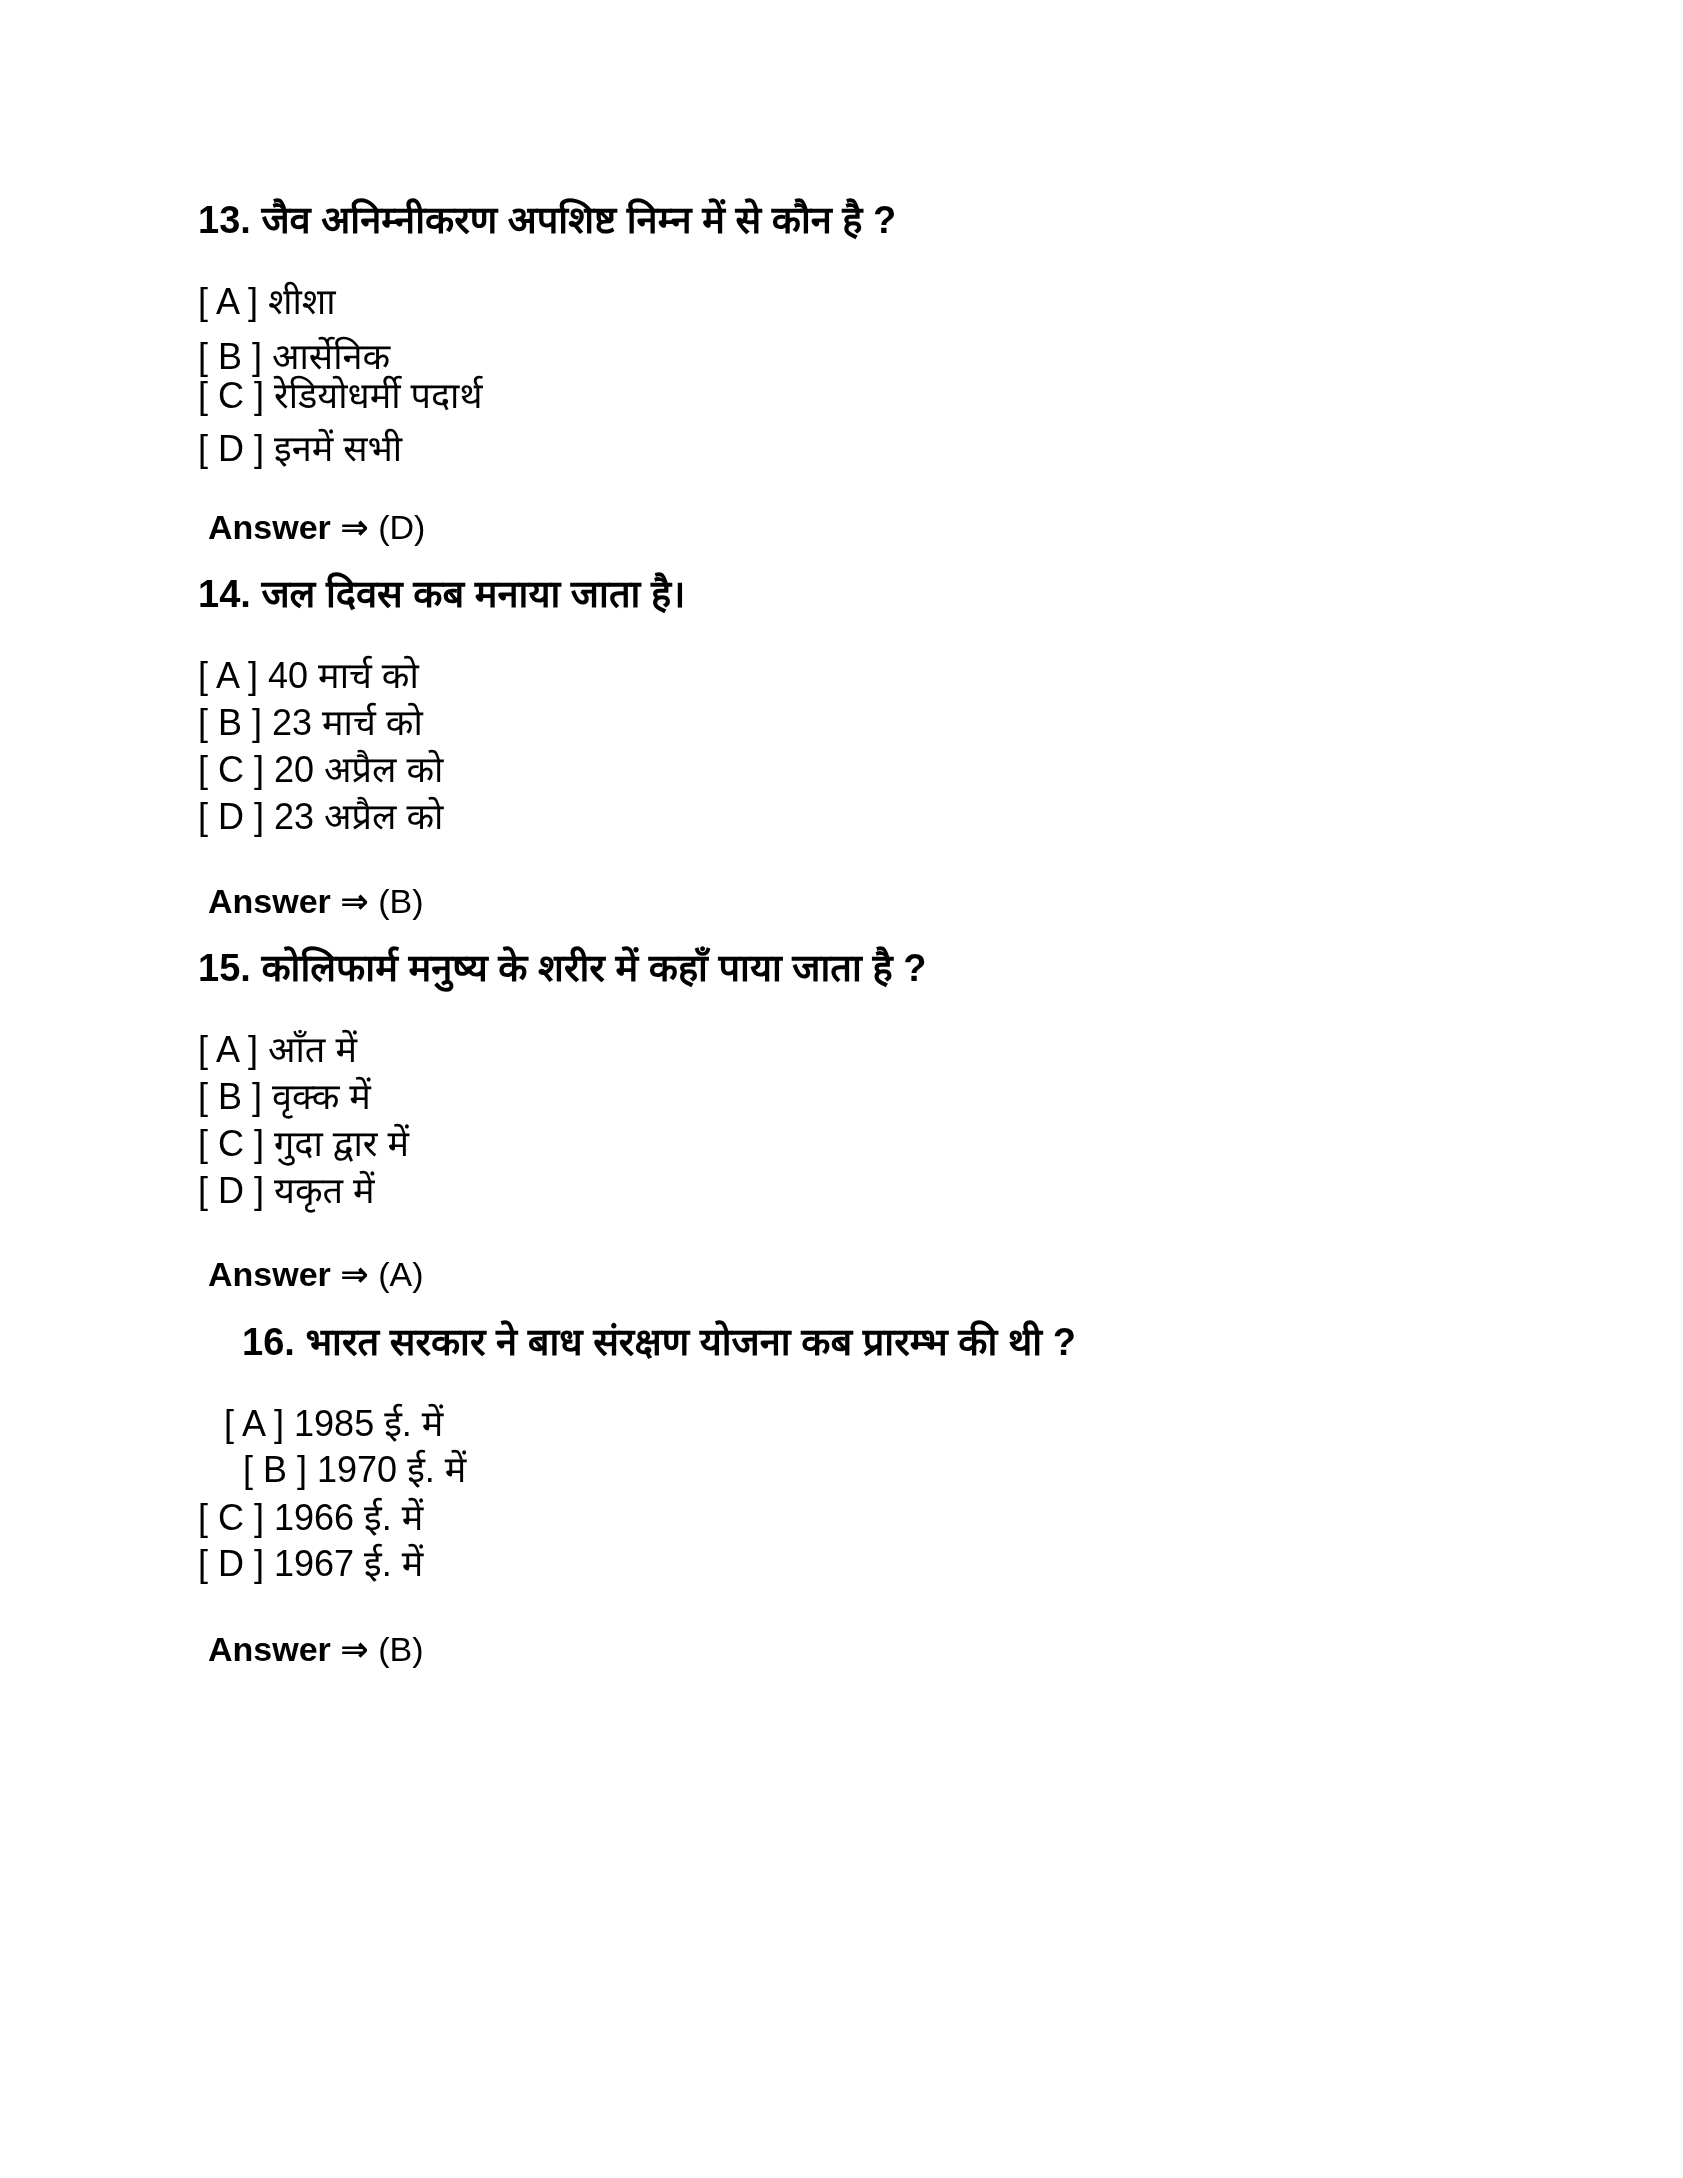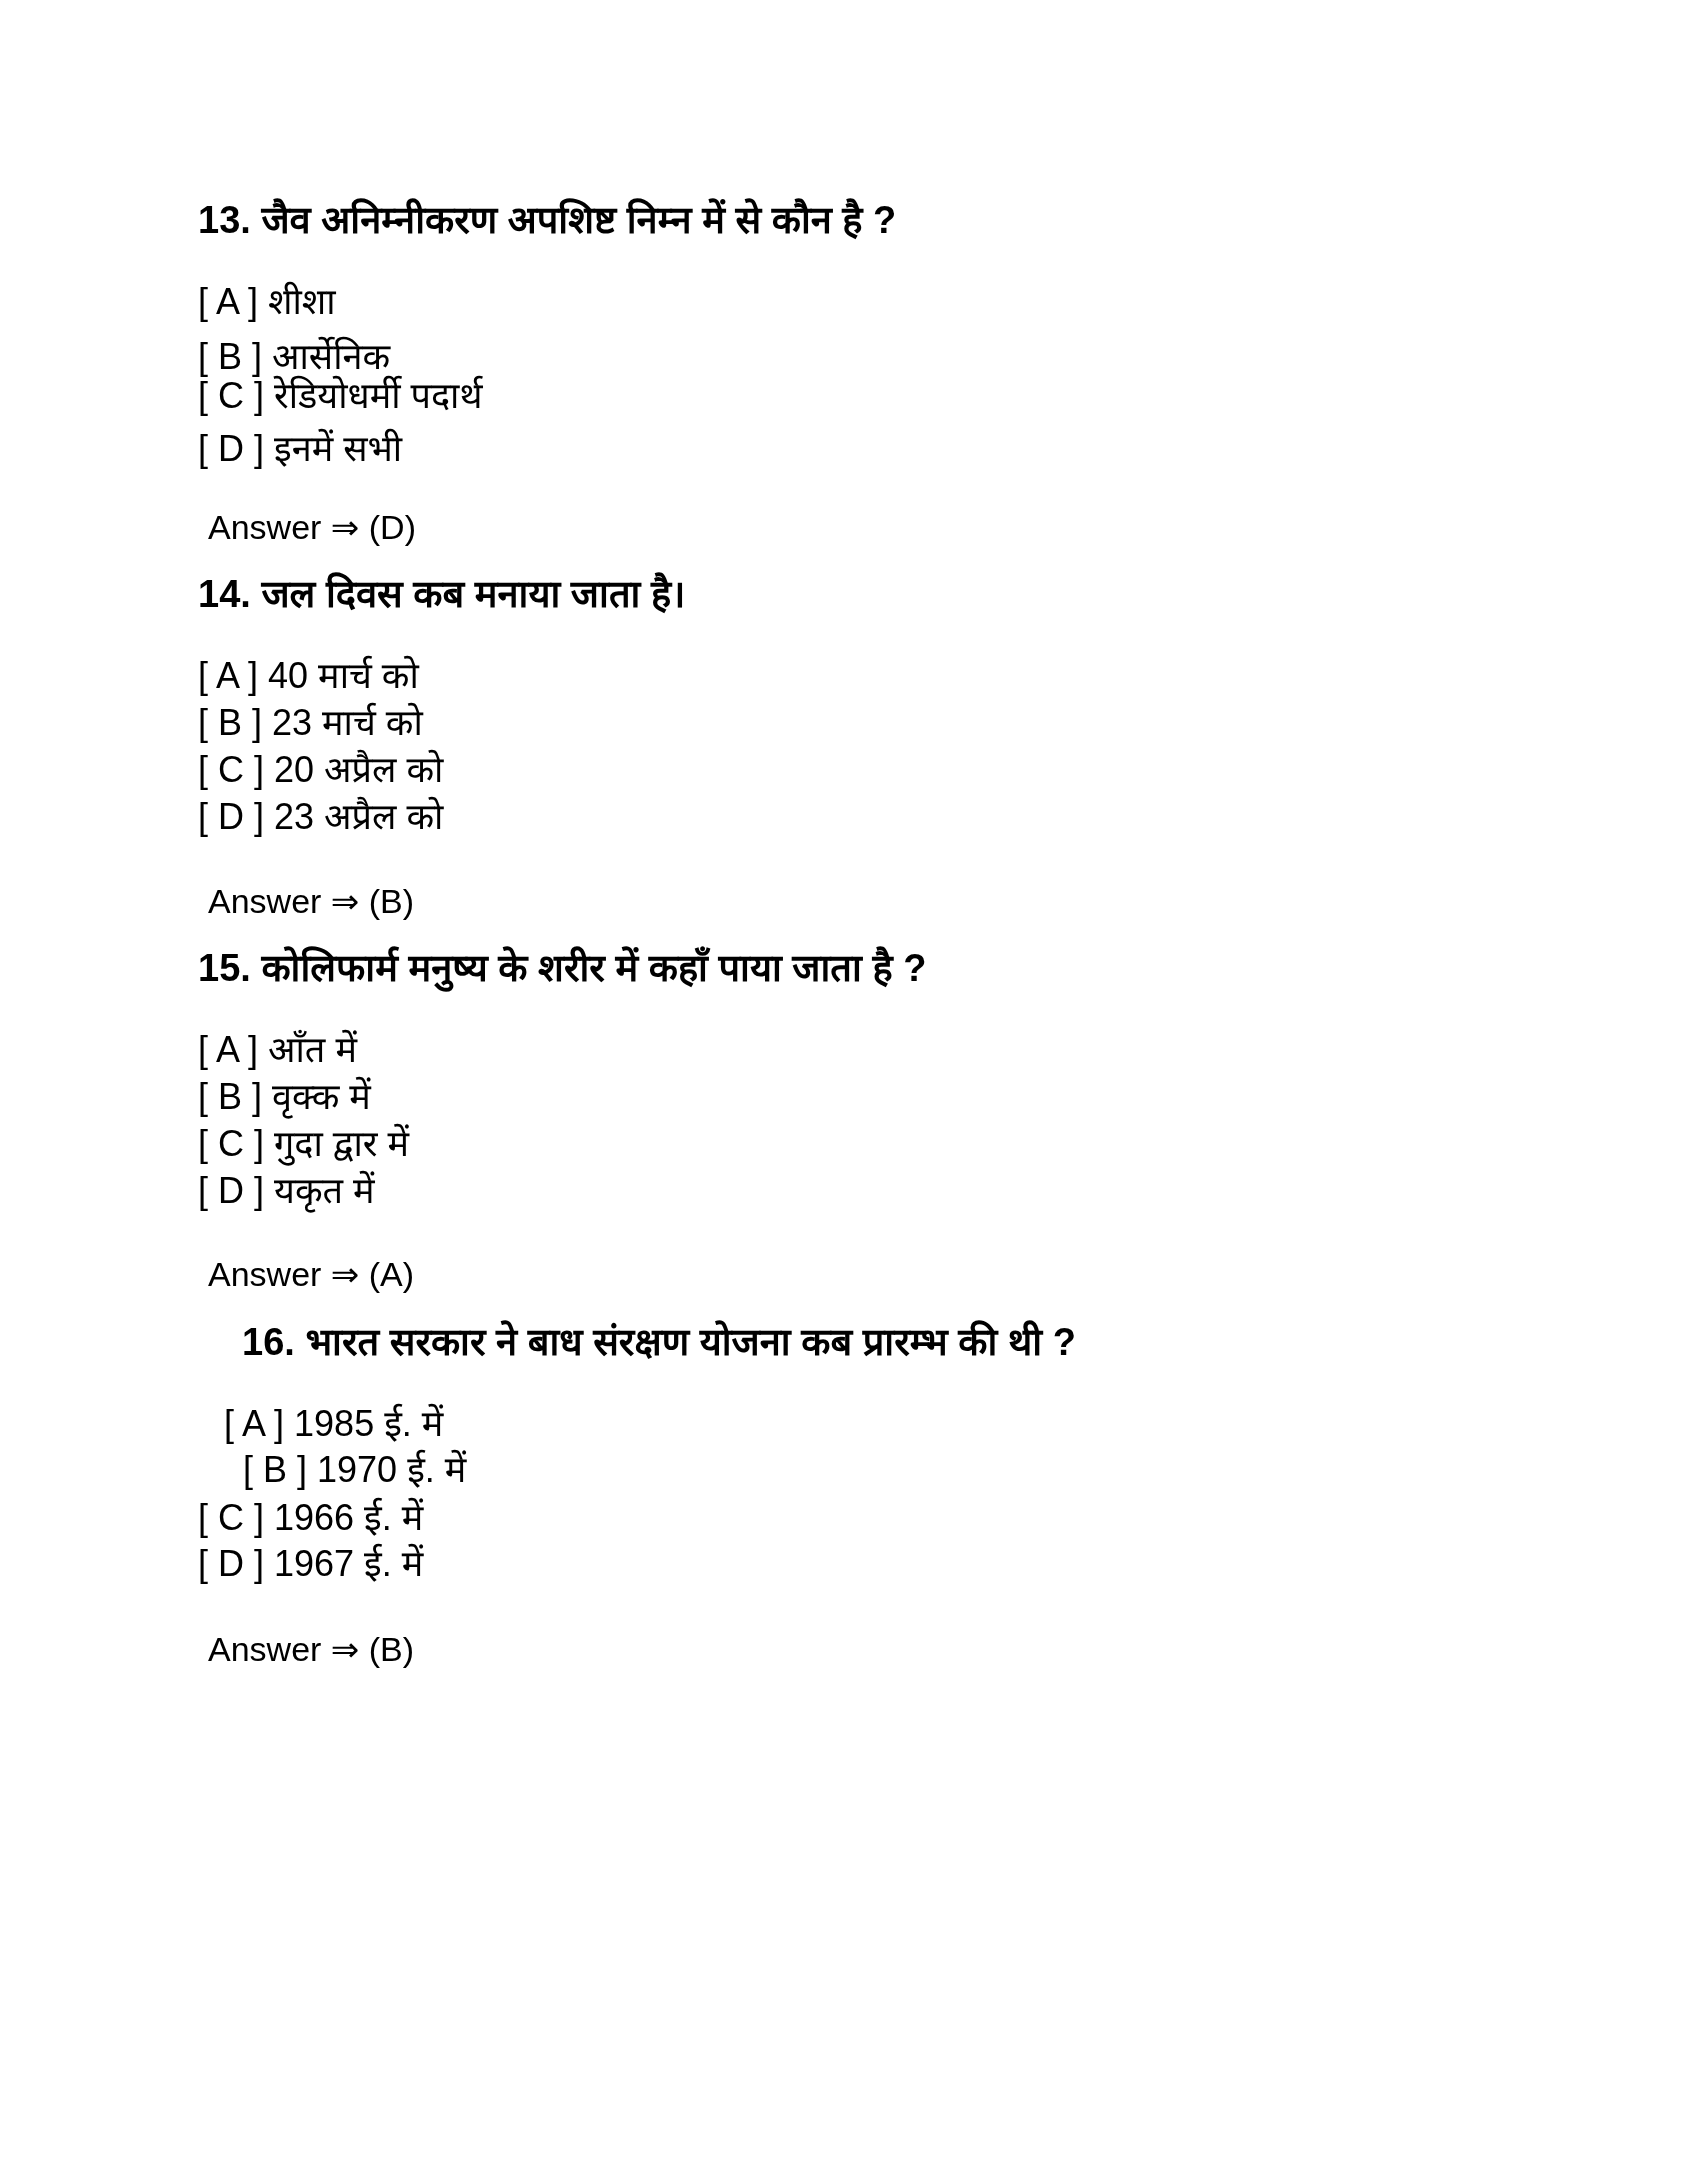--- a/index.html
+++ b/index.html
@@ -3,21 +3,21 @@
 <meta charset="utf-8">
 <style>
   html, body { margin:0; padding:0; background:#ffffff; }
   body { width:1683px; height:2178px; position:relative; overflow:hidden;
          font-family:"Liberation Sans", "DejaVu Sans", sans-serif; color:#000; }
   .page { position:absolute; left:198px; top:0; width:1287px; }
   .q { position:absolute; left:0; }
   .q-title { position:absolute; left:0; white-space:nowrap; font-weight:bold; font-size:38px; line-height:48px; }
   .opt { position:absolute; left:0; white-space:nowrap; font-size:36px; line-height:46px;text-align:right; }
   .ans { position:absolute; left:10px; white-space:nowrap; font-size:34px; line-height:44px; }
-  .ans b { font-weight:normal; }
+  .ans b { font-weight:bold; }
 </style>
 </head>
 <body>
 
 <div class="page">
 
   <div class="q" style="top:0;">
     <div class="q-title" style="top:196px;"><span>13.</span> <span>जैव अनिम्नीकरण अपशिष्ट निम्न में से कौन है ?</span></div>
     <div class="opt" style="top:279px;"><span>[ A ]</span> <span>शीशा</span></div>
     <div class="opt" style="top:326px;margin-top:8px;"><span>[ B ]</span> <span>आर्सेनिक</span></div>

